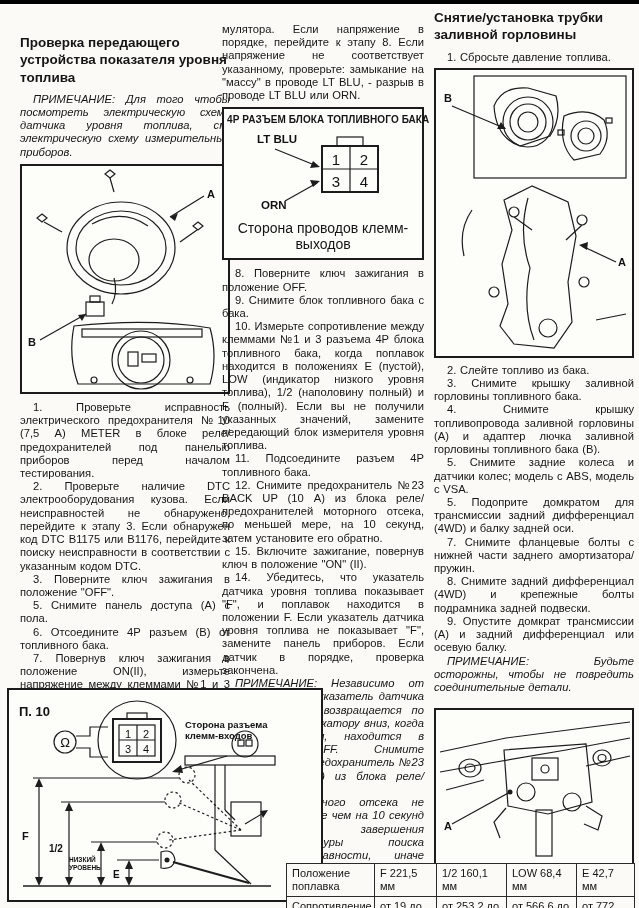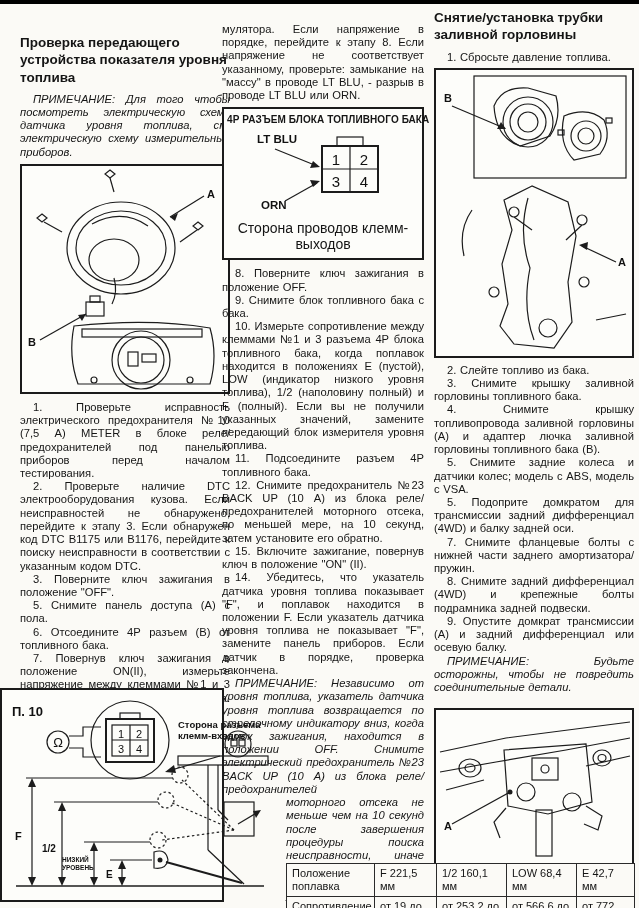--- a/index.html
+++ b/index.html
@@ -21,21 +21,21 @@
   .para-noindent { text-indent:0; }
   .note { font-style:italic; }
   .note-narrow { margin-left:64px; text-indent:0; text-align:justify; }
   .figbox { border:2px solid #1b1b1b; background:#fdfdfa; box-sizing:border-box; }
   #fig1 { width:210px; height:230px; margin:5px 0 7px 0; }
   #fig2 { width:200px; height:290px; margin:4px 0 6px 0; }
   #fig3 { width:200px; height:158px; margin:14px 0 0 0; }
   #connector-box { width:202px; margin:5px 0 7px 0; padding:5px 3px 6px 3px; }
   .connector-title { font-size:10px; font-weight:bold; text-align:left; white-space:nowrap; letter-spacing:.1px; }
   .connector-caption { font-size:14px; text-align:center; margin-top:3px; }
-  #fig-p10 { position:absolute; left:0; top:688px; width:224px; height:214px; }
+  #fig-p10 { position:absolute; left:7px; top:688px; width:316px; height:214px; }
   #res-table {
     position:absolute; left:286px; top:863px; width:348px;
     border-collapse:collapse; font-size:11px; line-height:1.2;
     table-layout:fixed; background:#fbfaf6;
   }
   #res-table td { border:1.4px solid #2a2a2a; padding:3px 5px; vertical-align:middle; }
   svg text { font-family:"Liberation Sans", sans-serif; fill:#111; }
   .sv { stroke:#1c1c1c; fill:none; stroke-width:1.2; }
   .svt { stroke:#1c1c1c; fill:none; stroke-width:2; }
   .dash { stroke-dasharray:2.5,2.5; }

